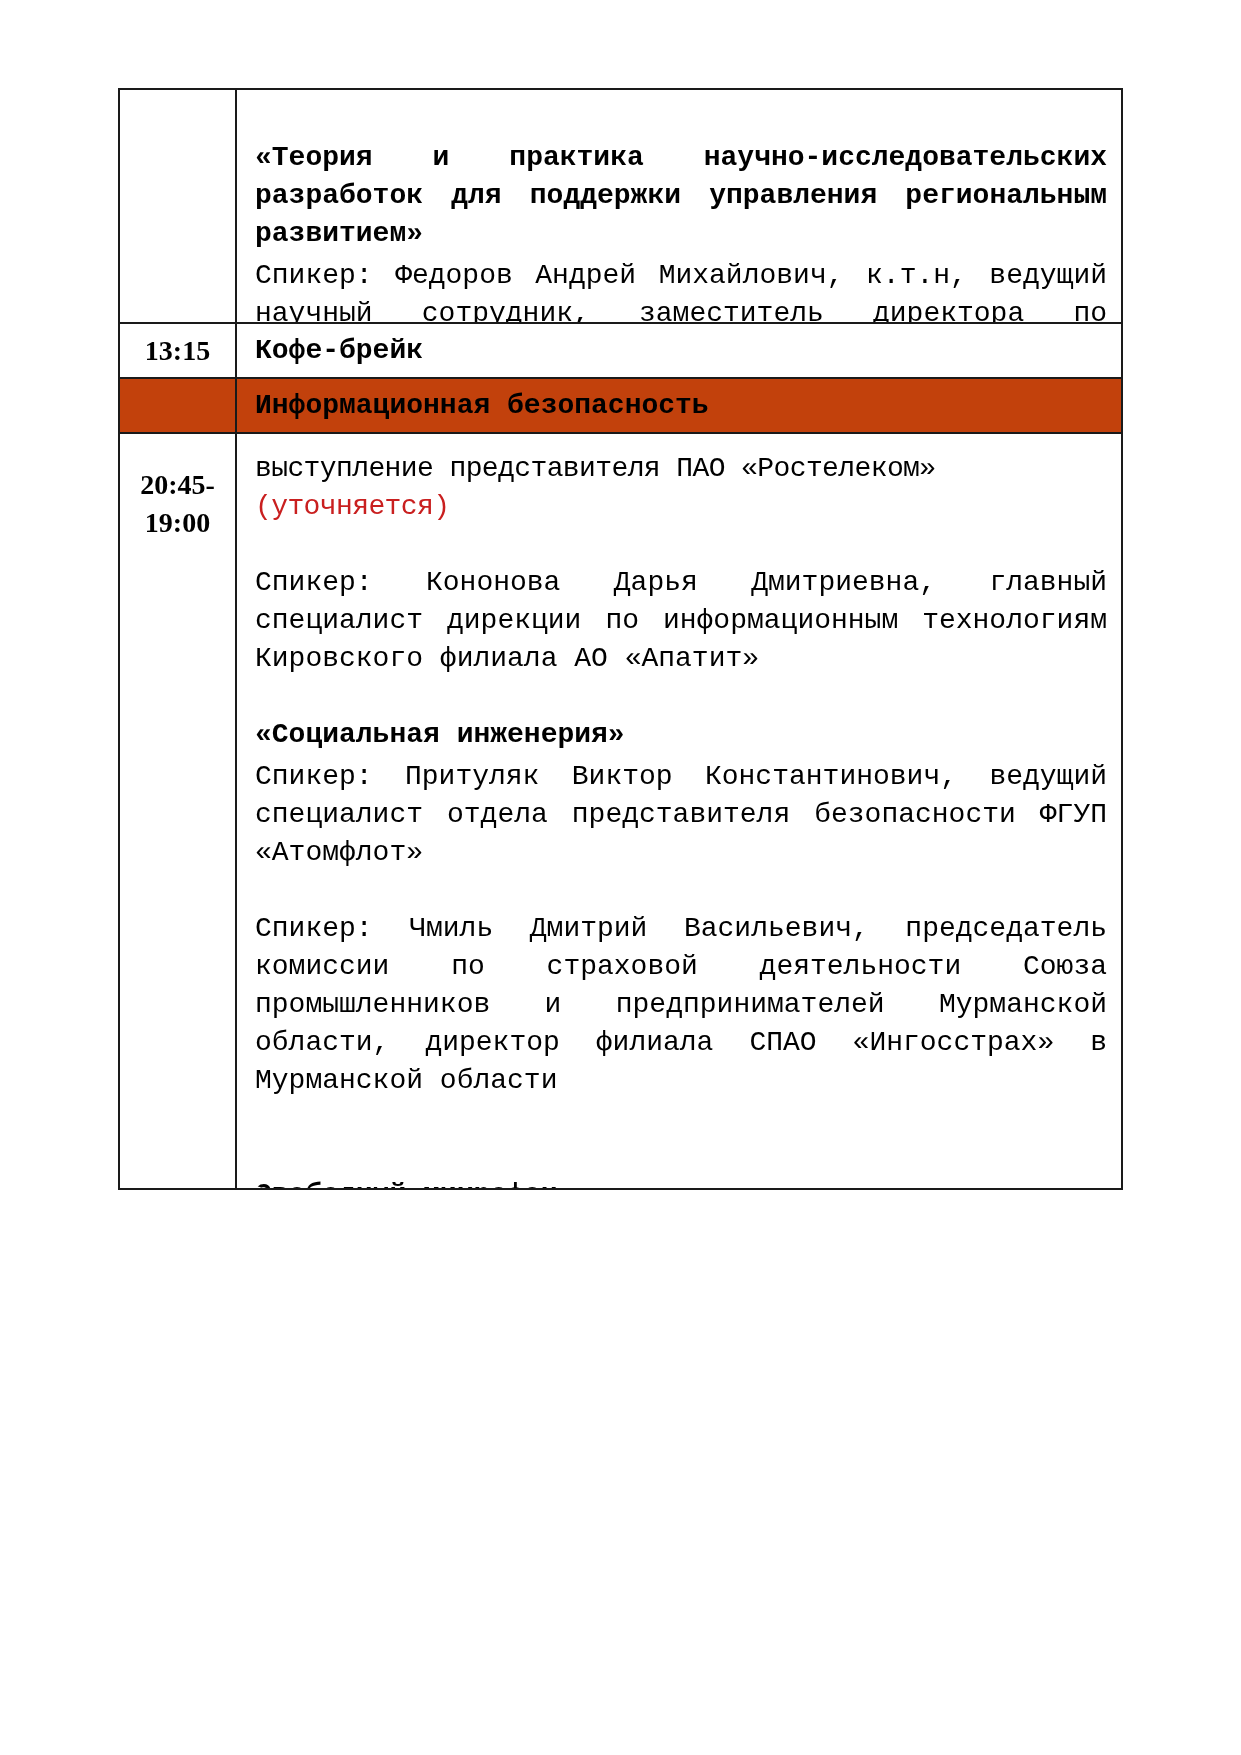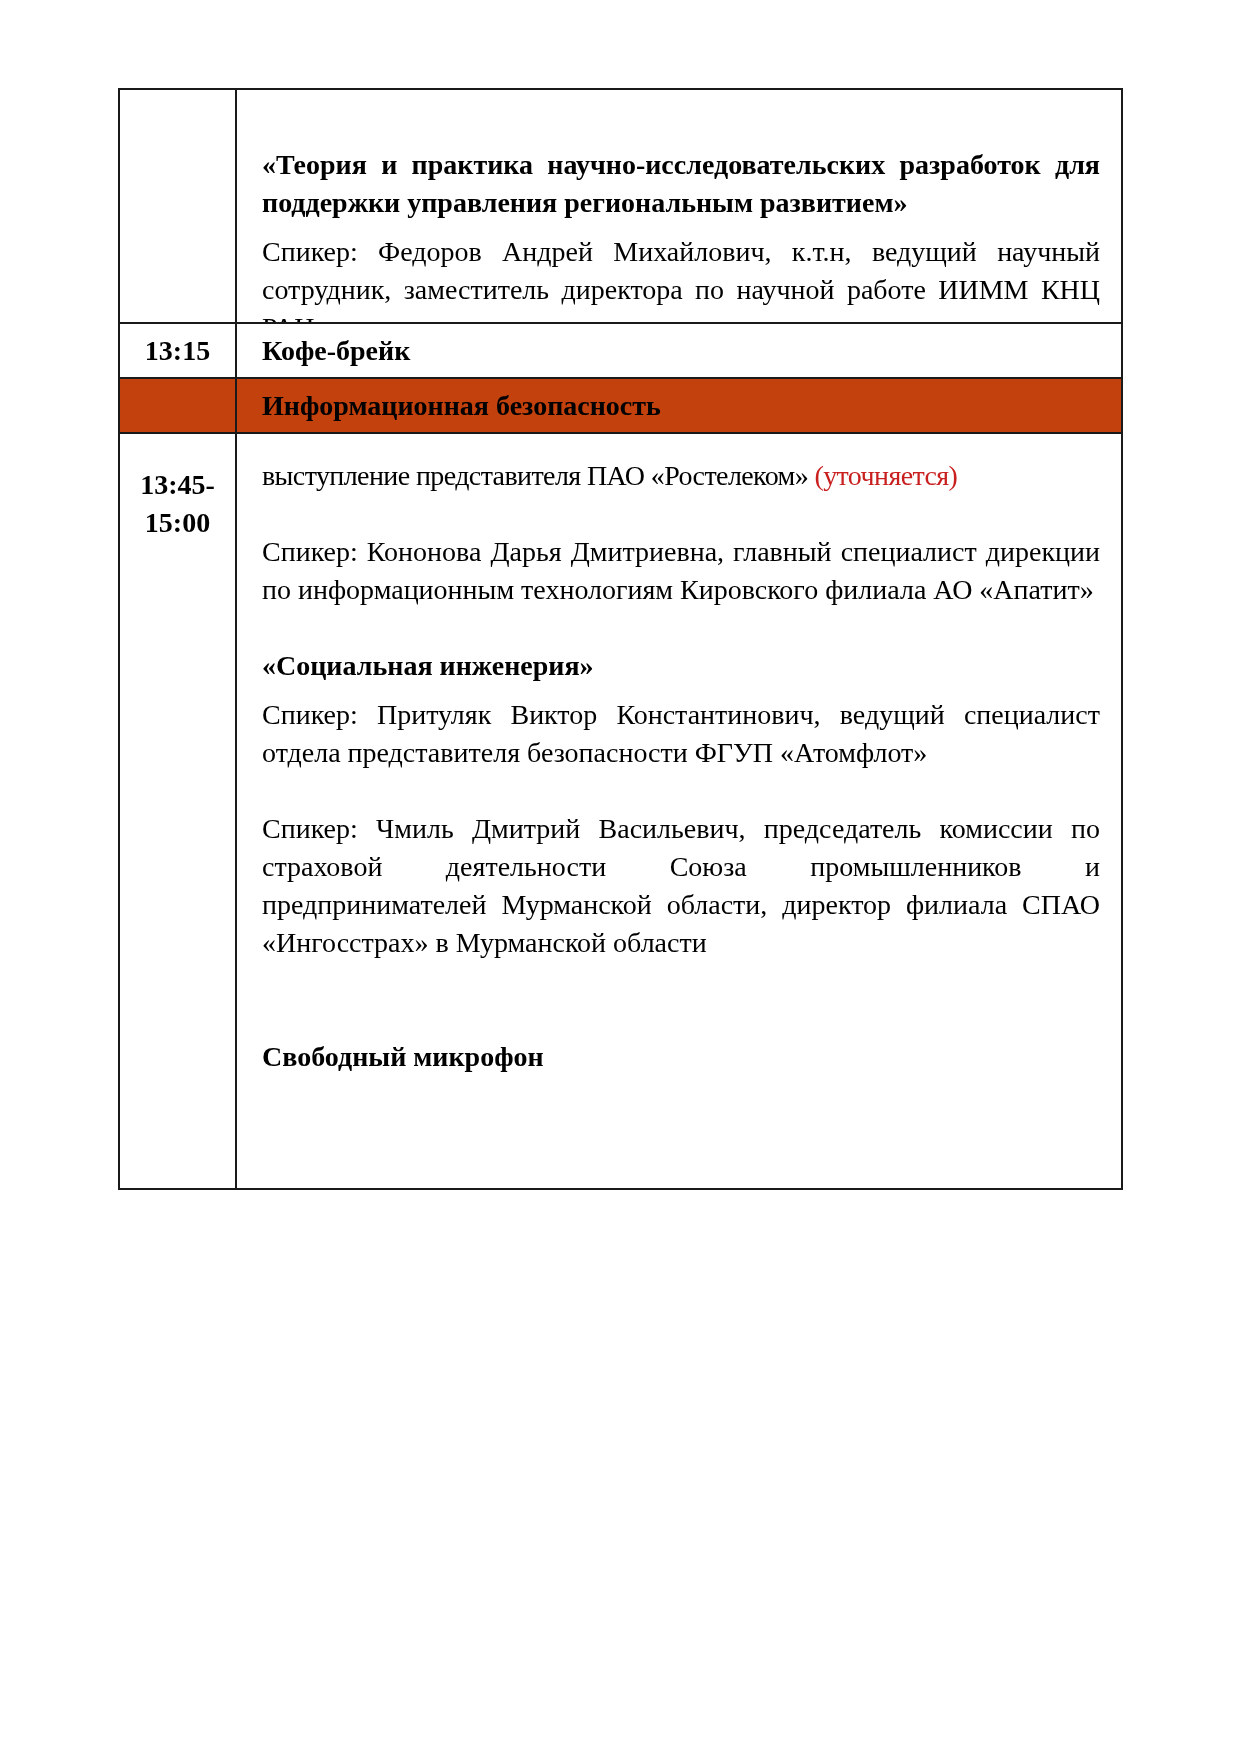--- a/index.html
+++ b/index.html
@@ -61,21 +61,22 @@
   .row-3 .cell-content {
     display: flex;
     align-items: center;
   }
   .row-2 .cell-time { justify-content: center; text-align: right; }
   .row-3 { background: #c2410c; }
   .row-4 .cell-time { padding-top: 32px; }
   .row-4 .cell-content { padding-top: 12px; border-radius: 30px; }
 
   .p {
-    margin: 11px;
+    margin: 4px;
+    font-family: Liberation Mono, monospace;
   }
   .just { text-align: justify; }
   .bold { font-weight: bold; }
   .gap-after { margin-bottom: 38px; }
   .gap-after-2 { margin-bottom: 76px; }
   .condensed { letter-spacing: -0.6px; }
   .red { color: #c91f1f; }
 </style>
 </head>
 <body>
@@ -100,22 +101,22 @@
 
     <div class="row row-3">
       <div class="cell-time"></div>
       <div class="cell-content">
         <p class="p bold">Информационная безопасность</p>
       </div>
     </div>
 
     <div class="row row-4">
       <div class="cell-time">
-        <div>13:45-</div>
-        <div>15:00</div>
+        <div>20:45-</div>
+        <div>19:00</div>
       </div>
       <div class="cell-content">
 
         <p class="p condensed gap-after"><span>выступление представителя ПАО «Ростелеком»</span> <span class="red">(уточняется)</span></p>
 
         <p class="p just gap-after">Спикер: Кононова Дарья Дмитриевна, главный специалист дирекции по информационным технологиям Кировского филиала АО «Апатит»</p>
 
         <p class="p just bold">«Социальная инженерия»</p>
         <p class="p just gap-after">Спикер: Притуляк Виктор Константинович, ведущий специалист отдела представителя безопасности ФГУП «Атомфлот»</p>
 

